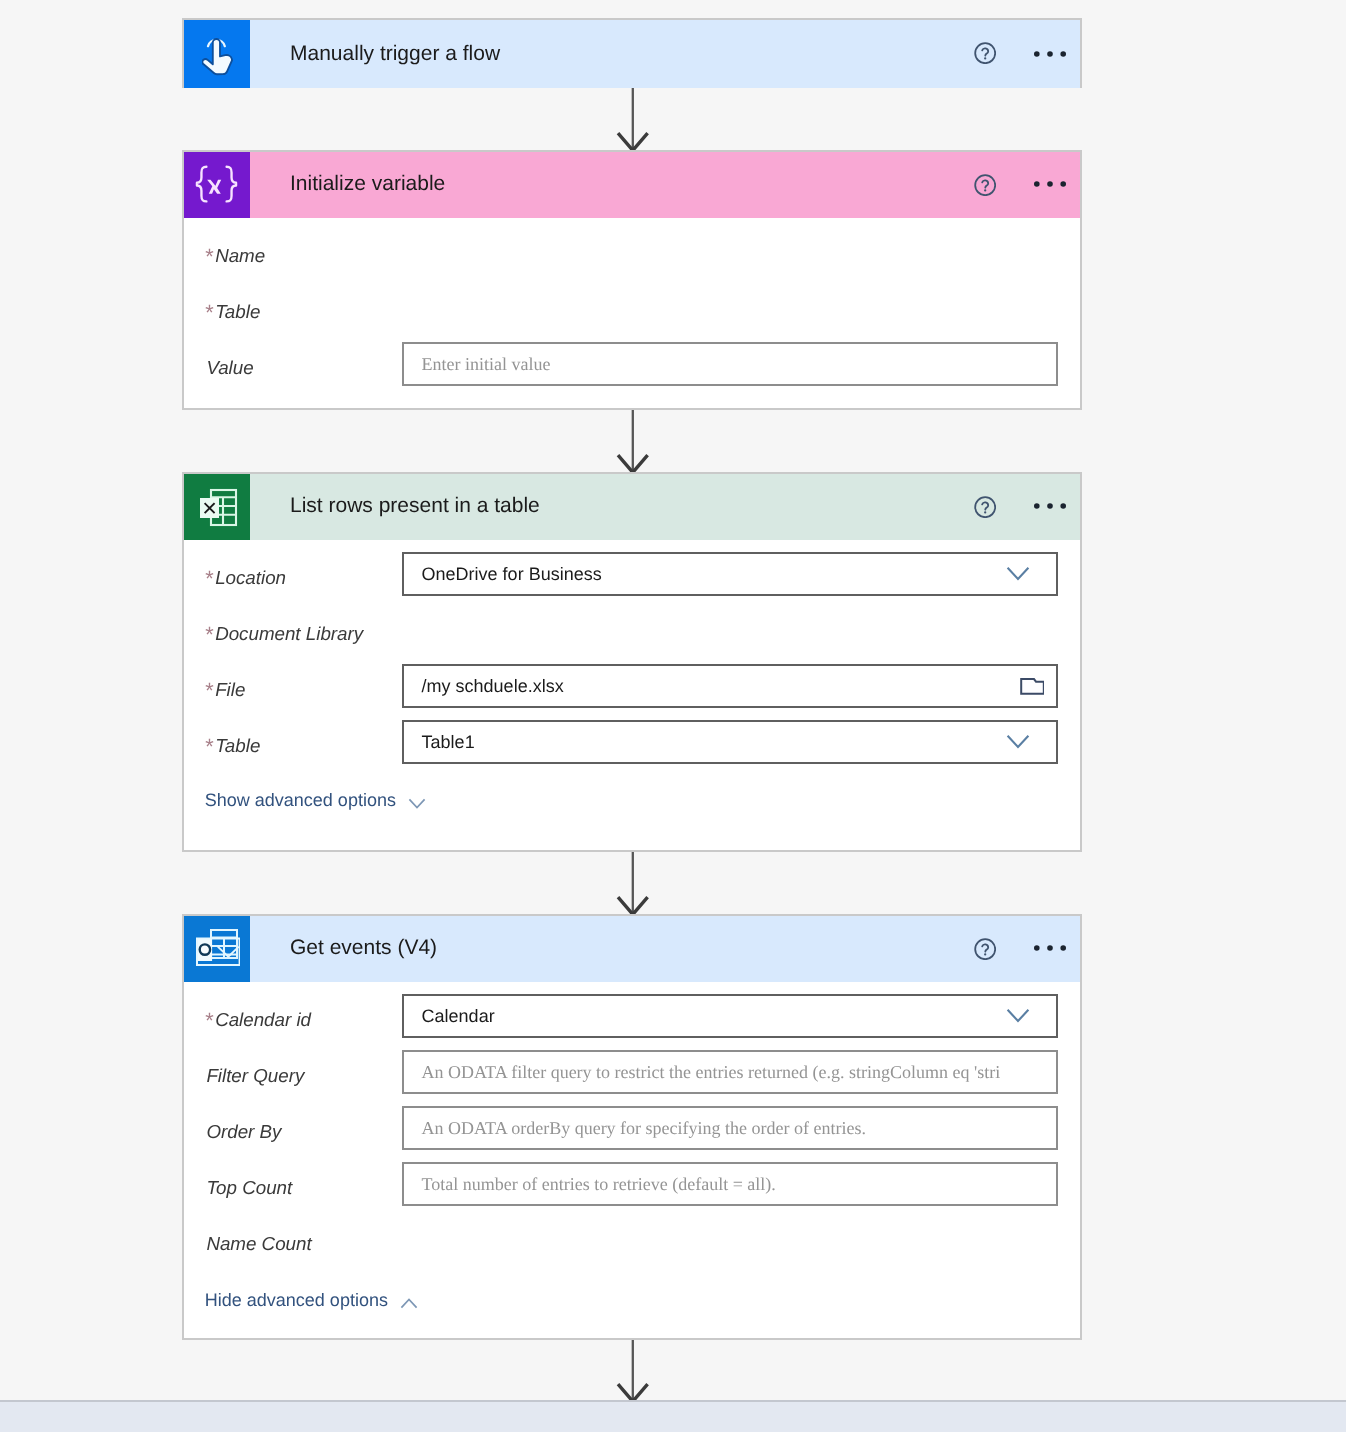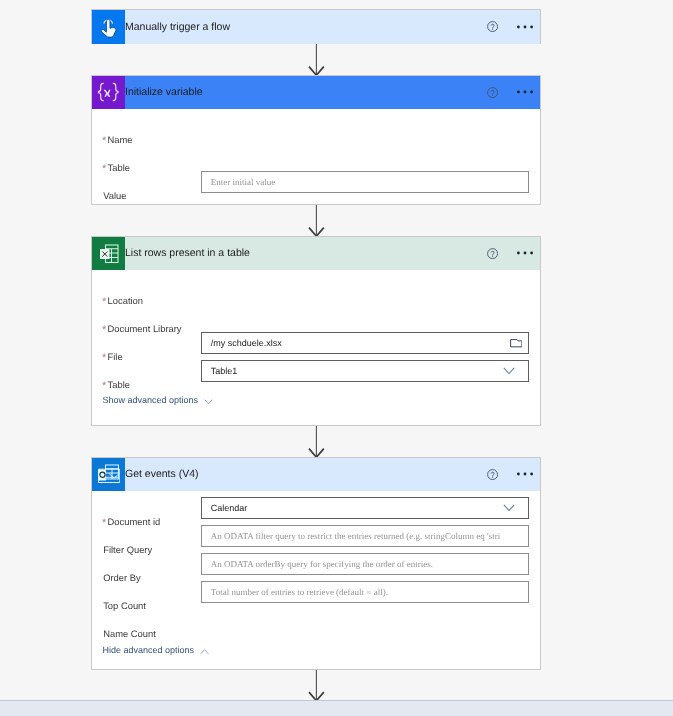--- a/index.html
+++ b/index.html
@@ -4,28 +4,28 @@
 <style>
   html,body{margin:0;padding:0;}
   body{width:673px;height:716px;background:#f6f6f6;font-family:"Liberation Sans",sans-serif;overflow:hidden;position:relative;
        -webkit-font-smoothing:antialiased;text-rendering:geometricPrecision;}
   .canvas{position:absolute;left:0;top:0;width:673px;height:716px;}
 
   .card{position:absolute;left:91px;width:450px;box-sizing:border-box;background:#fff;
         border:1px solid #c9c9c9;}
   .card-head{height:33.5px;display:flex;align-items:center;position:relative;}
   .card-icon{width:33px;height:33.5px;flex:0 0 33px;display:flex;align-items:center;justify-content:center;line-height:0;}
-  .card-title{font-size:10.5px;color:#1b1b1b;margin-left:0;text-align:center;}
+  .card-title{font-size:10.5px;color:#1b1b1b;margin-left:20px;text-align:center;}
   .head-actions{position:absolute;left:394.9px;top:0;height:33.5px;display:flex;align-items:center;gap:19px;}
   .help-ic{width:11.2px;height:11.2px;display:block;line-height:0;}
   .dots{display:flex;align-items:center;line-height:0;margin-left:0px;}
 
   .card-body{padding:0;position:relative;}
   .frow{position:absolute;left:0;right:0;height:21.3px;}
-  .flabel{position:absolute;left:10.1px;top:19px;font-size:9.4px;color:#3a3a3a;white-space:nowrap;}
+  .flabel{position:absolute;left:10.1px;top:7px;font-size:9.4px;color:#3a3a3a;white-space:nowrap;font-style:italic;}
   .req{color:#a8808a;font-size:11px;margin-right:1.2px;position:relative;top:0.6px;}
   .fctl{position:absolute;left:109.3px;top:0px;width:328px;height:21.3px;box-sizing:border-box;
         border:1px solid #5f5f5f;background:#fff;}
   .fctl.light{border-color:#8d8d8d;}
   .fval{position:absolute;left:8.5px;top:4.2px;font-size:9px;color:#1b1b1b;white-space:nowrap;}
   .fval.ph{color:#949494;font-family:Liberation Serif, serif;}
   .chev{position:absolute;right:13.2px;top:50%;transform:translateY(-50%);display:flex;line-height:0;}
   .advlink{font-size:9px;color:#32527e;display:inline-flex;align-items:center;}
 
   .arrow{position:absolute;}
@@ -70,21 +70,21 @@
       </div>
     </div>
   </div>
 
   <svg class="arrow" style="left:308px;top:43.5px;" width="17" height="31.5" viewBox="0 0 17 31.5">
     <path d="M8.4 0 V30.1" stroke="#565656" stroke-width="1.15" fill="none"></path>
     <path d="M1.0 22.6 L8.4 31.2 L15.8 22.6" stroke="#3b3b3b" stroke-width="1.7" fill="none" stroke-linecap="butt" stroke-linejoin="miter"></path>
   </svg>
 
   <div class="card card2">
-    <div class="card-head" style="background:#3b82f6">
+    <div class="card-head" style="background:#f9a8d4">
       <div class="card-icon" style="background:#7519ce">
         <svg width="28.5" height="21.5" viewBox="0 0 52 40" aria-hidden="true">
           <path d="M16.6 2.6c-3.9 0-4.6 2.0-4.6 5.3v4.6c0 3.5-1.9 4.9-4.2 4.9v2.6c2.3 0 4.2 1.4 4.2 4.9v4.6c0 3.3 .7 5.3 4.6 5.3" fill="none" stroke="#f7e3ff" stroke-width="2.2" stroke-linecap="round" stroke-linejoin="round"></path>
           <path d="M35.4 2.6c3.9 0 4.6 2.0 4.6 5.3v4.6c0 3.5 1.9 4.9 4.2 4.9v2.6c-2.3 0-4.2 1.4-4.2 4.9v4.6c0 3.3-.7 5.3-4.6 5.3" fill="none" stroke="#f7e3ff" stroke-width="2.2" stroke-linecap="round" stroke-linejoin="round"></path>
           <path d="M20.4 14.6 L25.0 20.2 L27.4 14.6 L30.4 14.6 L26.6 22.4 L30.0 27.6 L26.6 27.6 L23.6 23.4 L21.9 27.6 L18.8 27.6 L22.1 20.8 L17.3 14.6 Z" fill="#f7e3ff"></path>
         </svg>
       </div>
       <div class="card-title">Initialize variable</div>
       <div class="head-actions">
         <span class="help-ic">
@@ -148,20 +148,28 @@
               <circle cx="2.8" cy="4" r="2.8" fill="#1b2430"></circle>
               <circle cx="16" cy="4" r="2.8" fill="#1b2430"></circle>
               <circle cx="29.2" cy="4" r="2.8" fill="#1b2430"></circle>
             </svg>
           </span>
       </div>
     </div>
     <div class="card-body">
       <div class="frow" style="top:6.4px">
         <div class="flabel"><span class="req">*</span><span>Location</span></div>
+        <div class="fctl">
+          <div class="fval">OneDrive for Business</div>
+          <span class="chev">
+              <svg width="12" height="8" viewBox="0 0 24 16">
+                <path d="M1.6 1.8 L12 13.0 L22.4 1.8" fill="none" stroke="#5a7fa3" stroke-width="2.1"></path>
+              </svg>
+            </span>
+        </div>
       </div>
       <div class="frow" style="top:34.4px">
         <div class="flabel"><span class="req">*</span><span>Document Library</span></div>
       </div>
       <div class="frow" style="top:62.4px">
         <div class="flabel"><span class="req">*</span><span>File</span></div>
         <div class="fctl">
           <div class="fval">/my schduele.xlsx</div>
           <span class="chev" style="right:6.3px">
               <svg width="12.5" height="9.5" viewBox="0 0 25 19">
@@ -222,21 +230,21 @@
             <svg width="16" height="4" viewBox="0 0 32 8">
               <circle cx="2.8" cy="4" r="2.8" fill="#1b2430"></circle>
               <circle cx="16" cy="4" r="2.8" fill="#1b2430"></circle>
               <circle cx="29.2" cy="4" r="2.8" fill="#1b2430"></circle>
             </svg>
           </span>
       </div>
     </div>
     <div class="card-body">
       <div class="frow" style="top:6.4px">
-        <div class="flabel"><span class="req">*</span><span>Document id</span></div>
+        <div class="flabel"><span class="req">*</span><span>Calendar id</span></div>
         <div class="fctl">
           <div class="fval">Calendar</div>
           <span class="chev">
               <svg width="12" height="8" viewBox="0 0 24 16">
                 <path d="M1.6 1.8 L12 13.0 L22.4 1.8" fill="none" stroke="#5a7fa3" stroke-width="2.1"></path>
               </svg>
             </span>
         </div>
       </div>
       <div class="frow" style="top:34.4px">

